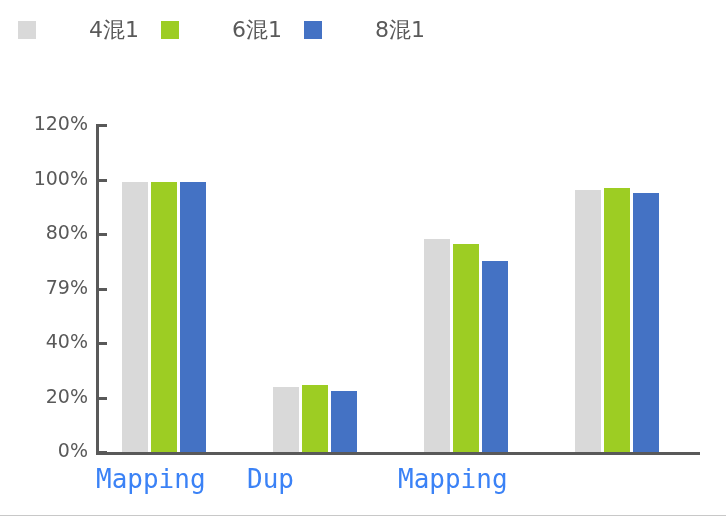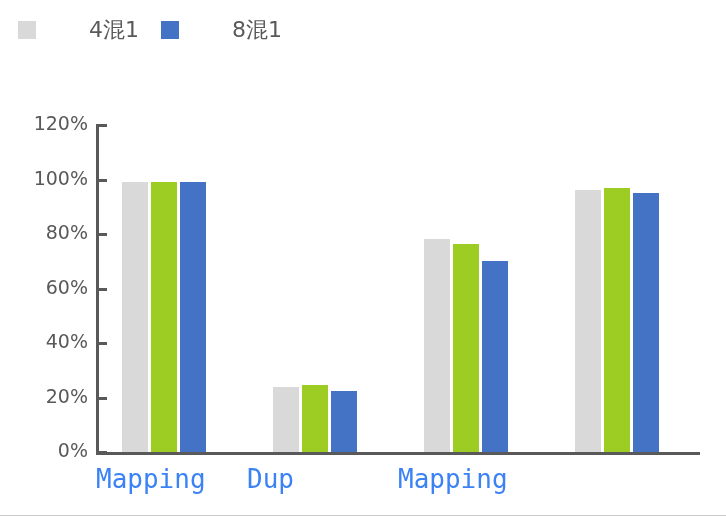--- a/index.html
+++ b/index.html
@@ -137,20 +137,24 @@
 </style>
 </head>
 <body>
 
 <div id="chart-root">
 
   <div id="legend">
     <div class="legend-item">
       <span class="legend-swatch" style="background: rgb(217, 217, 217);"></span>
       <span class="legend-label">4混1</span>
+    </div>
+    <div class="legend-item">
+      <span class="legend-swatch" style="background: rgb(157, 205, 35);"></span>
+      <span class="legend-label">6混1</span>
     </div>
     <div class="legend-item">
       <span class="legend-swatch" style="background: rgb(68, 114, 196);"></span>
       <span class="legend-label">8混1</span>
     </div>
   </div>
 
   <div id="plot-wrap">
     <div id="y-axis-line"></div>
     <div id="x-axis-line"></div>
@@ -160,21 +164,21 @@
         <div class="y-tick-mark" style="top: 342px;"></div>
         <div class="y-tick-mark" style="top: 287.5px;"></div>
         <div class="y-tick-mark" style="top: 233px;"></div>
         <div class="y-tick-mark" style="top: 178.5px;"></div>
         <div class="y-tick-mark" style="top: 124px;"></div>
       </div>
     <div id="y-tick-labels">
         <div class="y-tick-label" style="top: 438px;">0%</div>
         <div class="y-tick-label" style="top: 383.5px;">20%</div>
         <div class="y-tick-label" style="top: 329px;">40%</div>
-        <div class="y-tick-label" style="top: 274.5px;">60%</div>
+        <div class="y-tick-label" style="top: 274.5px;">79%</div>
         <div class="y-tick-label" style="top: 220px;">80%</div>
         <div class="y-tick-label" style="top: 165.5px;">100%</div>
         <div class="y-tick-label" style="top: 111px;">120%</div>
       </div>
   </div>
 
   <div id="bars-layer">
       <div class="bar" title="4混1 Mapping: 99%" style="left: 122px; width: 26px; height: 269.775px; background: rgb(217, 217, 217);"></div>
       <div class="bar" title="6混1 Mapping: 99%" style="left: 151px; width: 26px; height: 269.775px; background: rgb(157, 205, 35);"></div>
       <div class="bar" title="8混1 Mapping: 99%" style="left: 180px; width: 26px; height: 269.775px; background: rgb(68, 114, 196);"></div>

